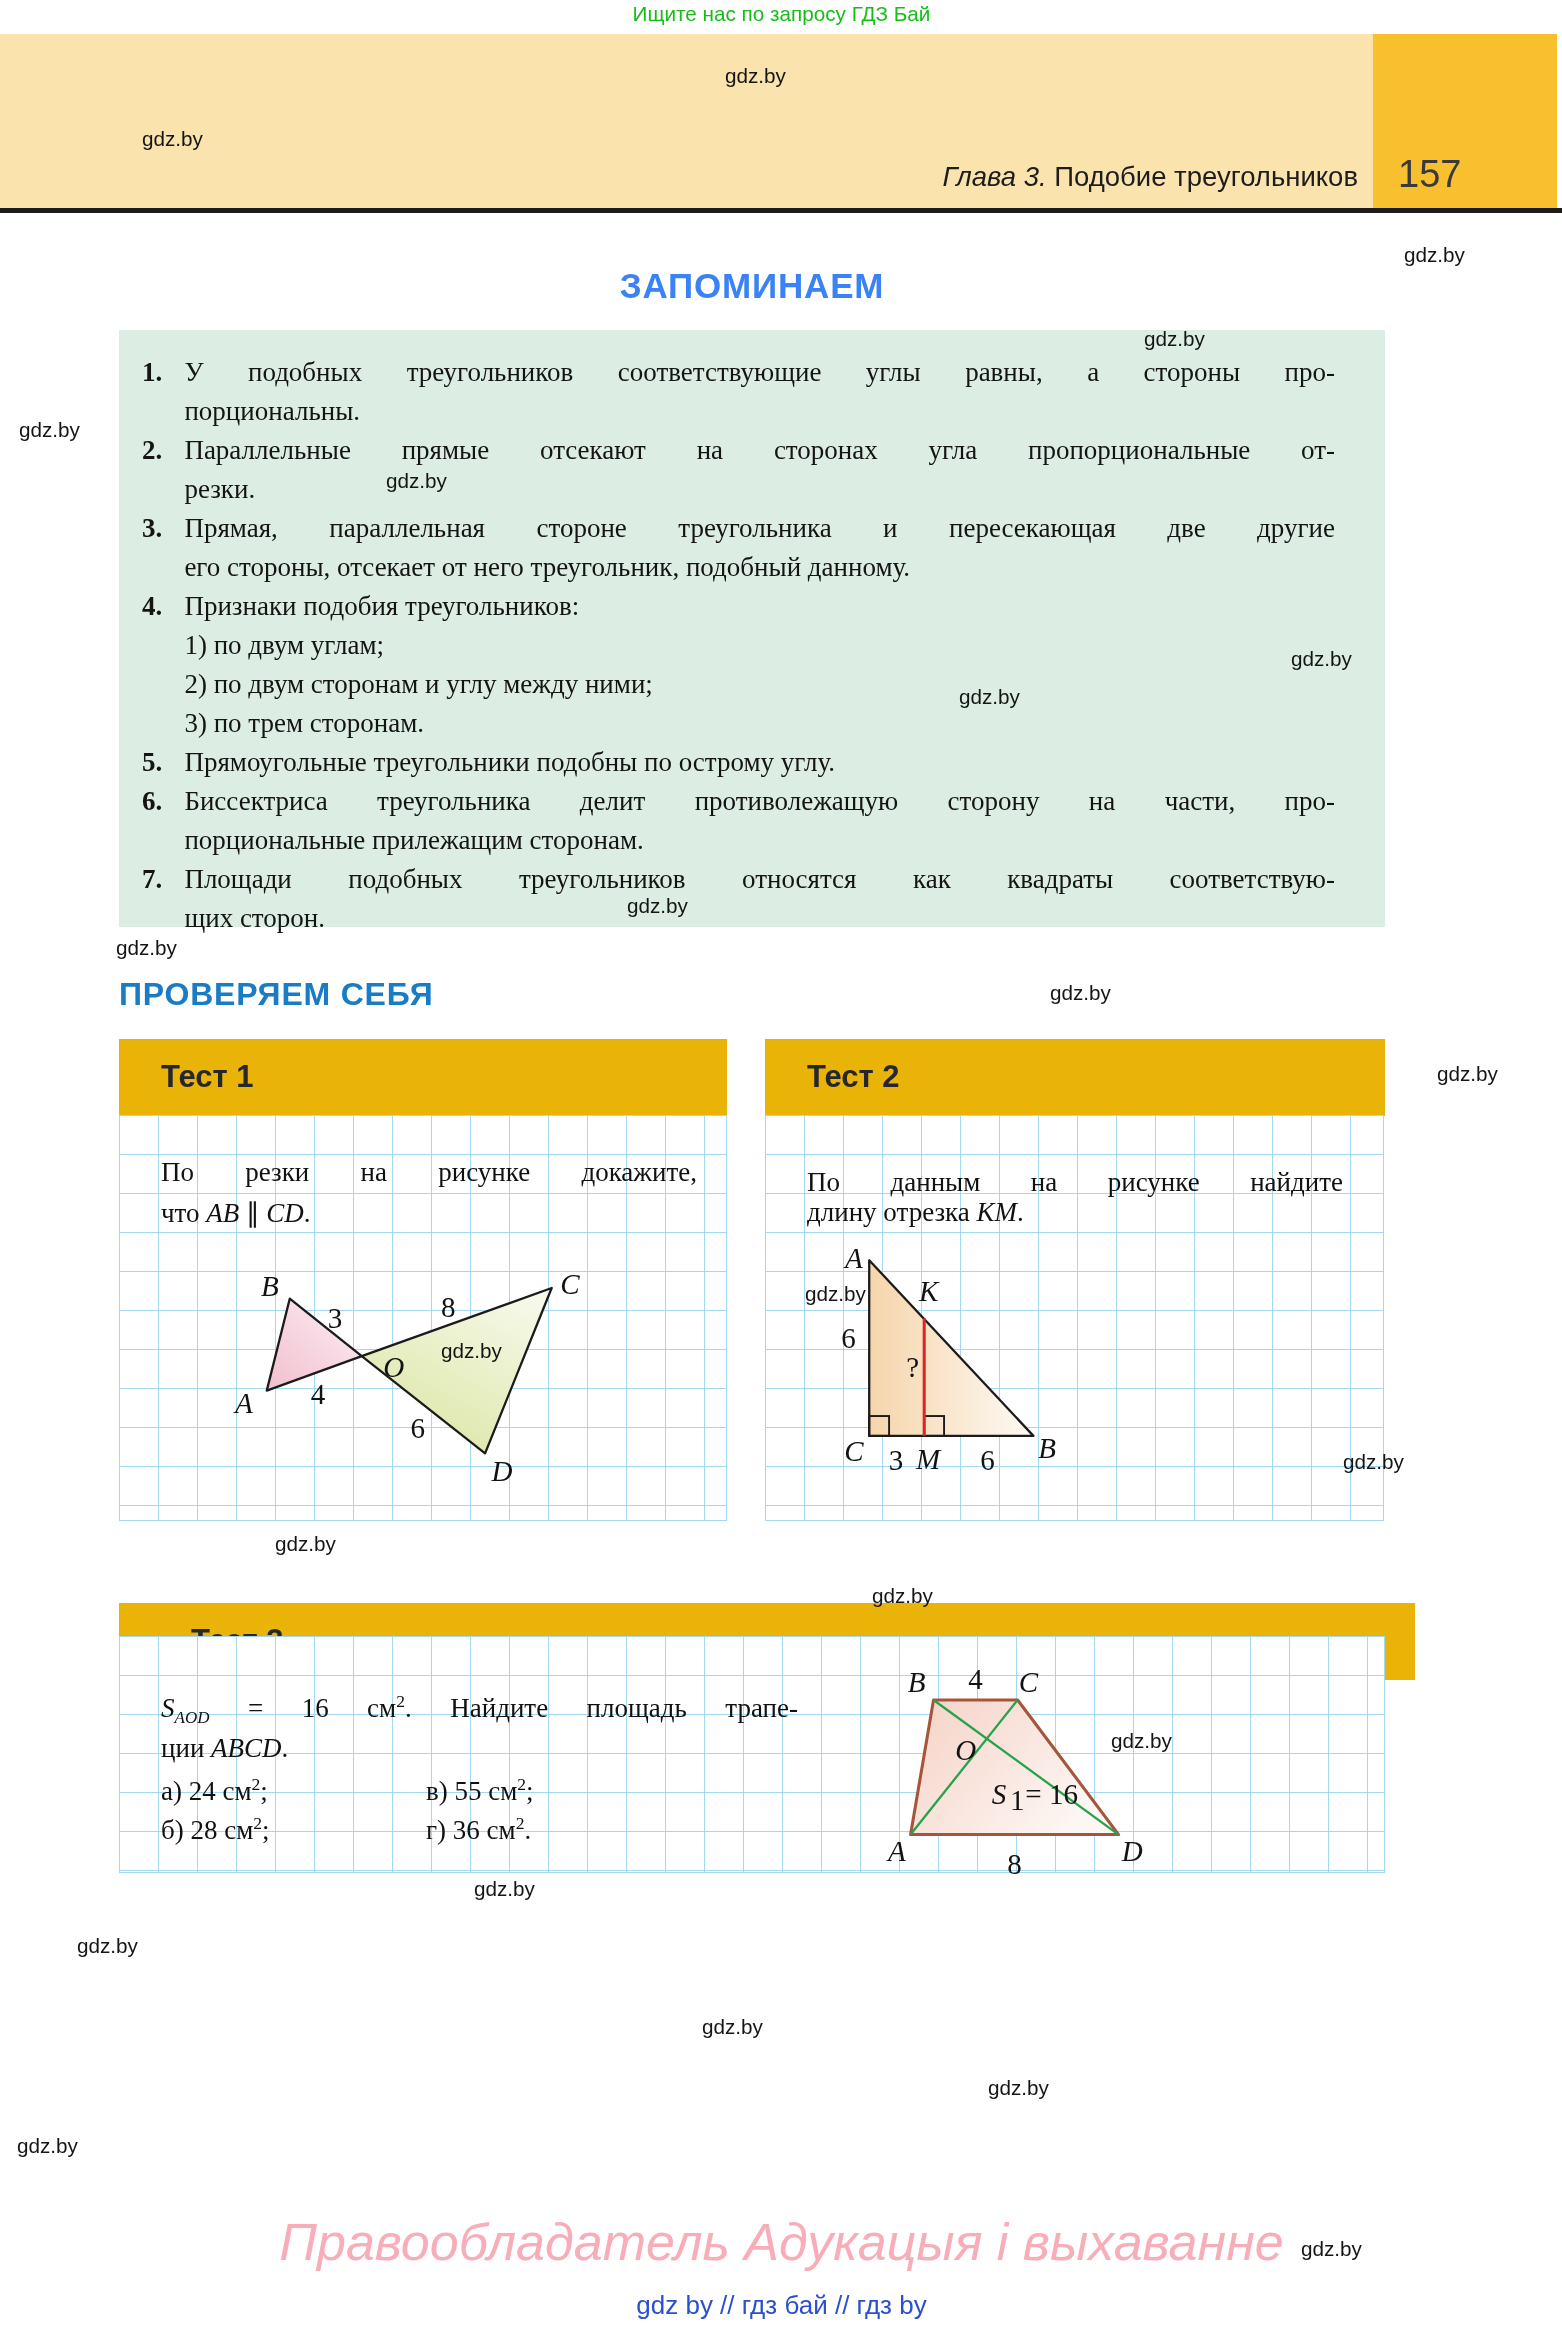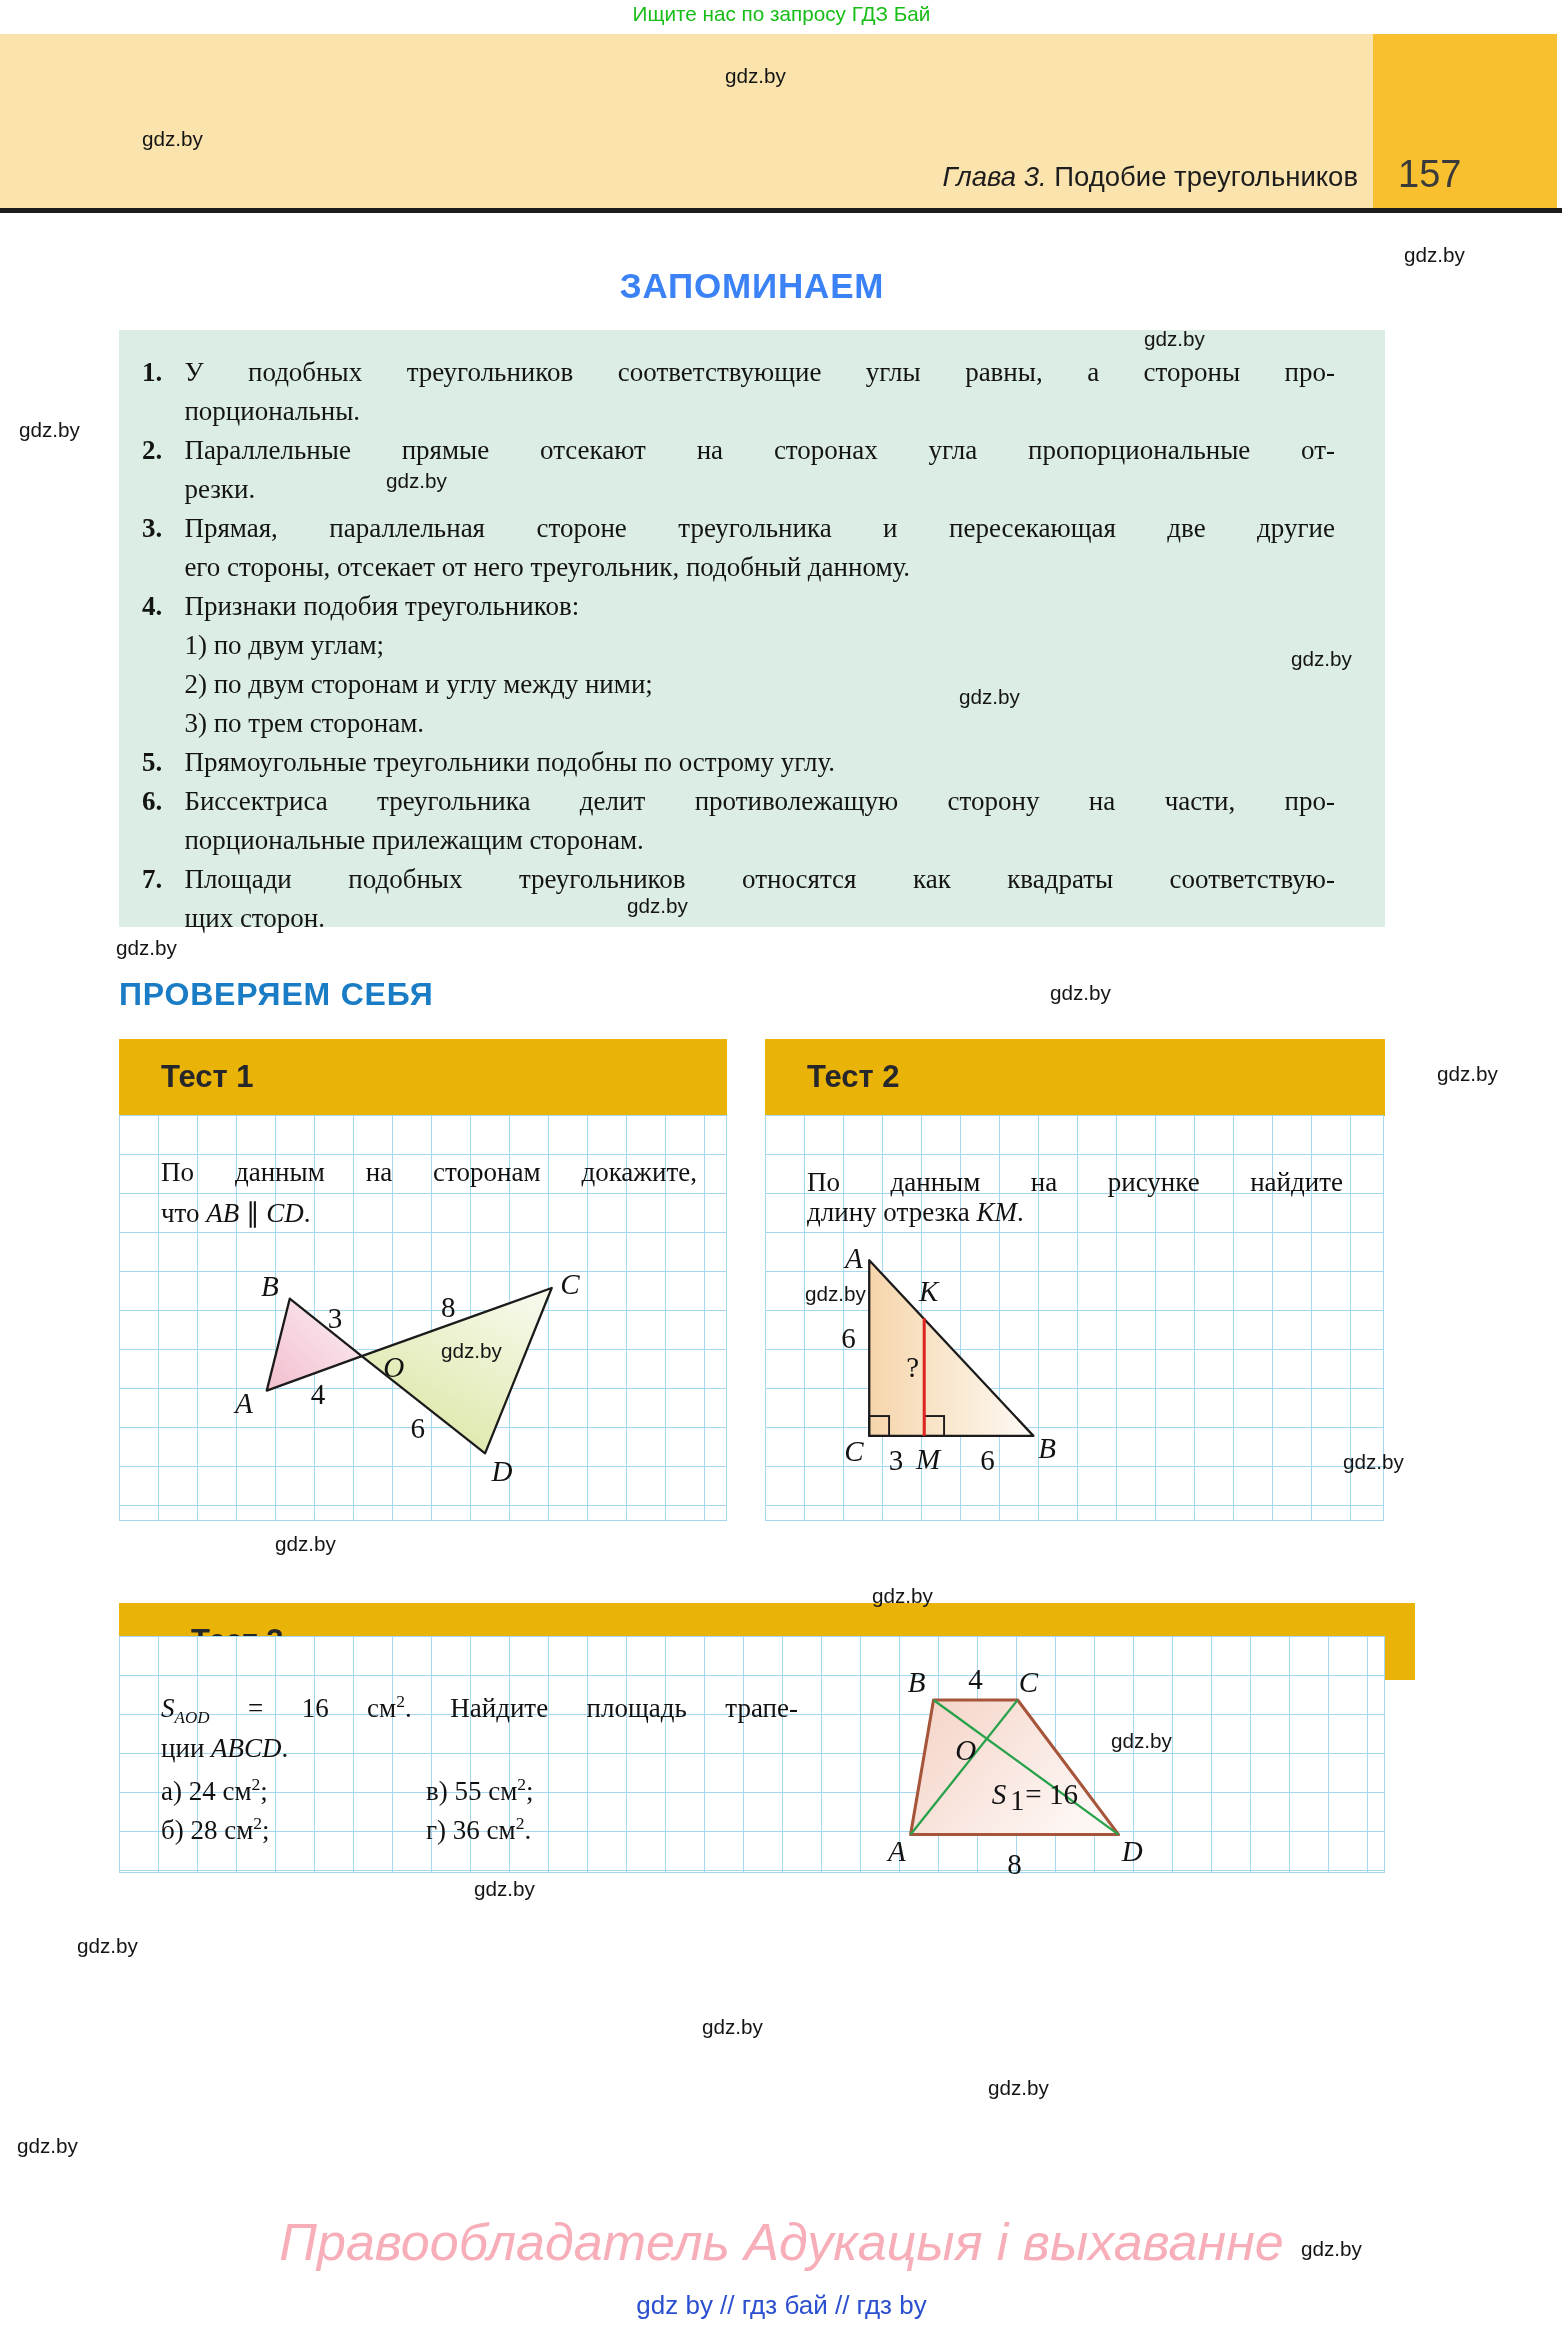--- a/index.html
+++ b/index.html
@@ -84,21 +84,21 @@
       <div class="ml"><span>щих сторон.</span></div>
     </div>
   </div>
 
   <div class="h-check">ПРОВЕРЯЕМ СЕБЯ</div>
 
   <div class="test-head" style="left:119px;top:1039px;width:608px;">
     <div class="test-title">Тест 1</div>
   </div>
   <div class="grid" style="left:119px;top:1115px;width:607px;height:405px;"></div>
-  <div class="t-line t-just" style="left:161px;top:1157px;width:536px;">По данным на сторонам докажите,</div>
+  <div class="t-line t-just" style="left:161px;top:1157px;width:536px;">По резки на рисунке докажите,</div>
   <div class="t-line" style="left:161px;top:1197px;"><span>что </span><span class="it">AB</span><span> ∥ </span><span class="it">CD</span><span>.</span></div>
 
   <svg class="fig" style="left:230px;top:1258px;" width="360" height="230" viewBox="300 1645 470 300">
     <defs>
       <linearGradient id="g-pink" x1="0" y1="1" x2="1" y2="0">
         <stop offset="0" stop-color="#f2bece"></stop>
           <stop offset="1" stop-color="#fcf0f4"></stop>
       </linearGradient>
       <linearGradient id="g-green" x1="0.2" y1="1" x2="0.8" y2="0">
         <stop offset="0" stop-color="#dbe5a2"></stop>

